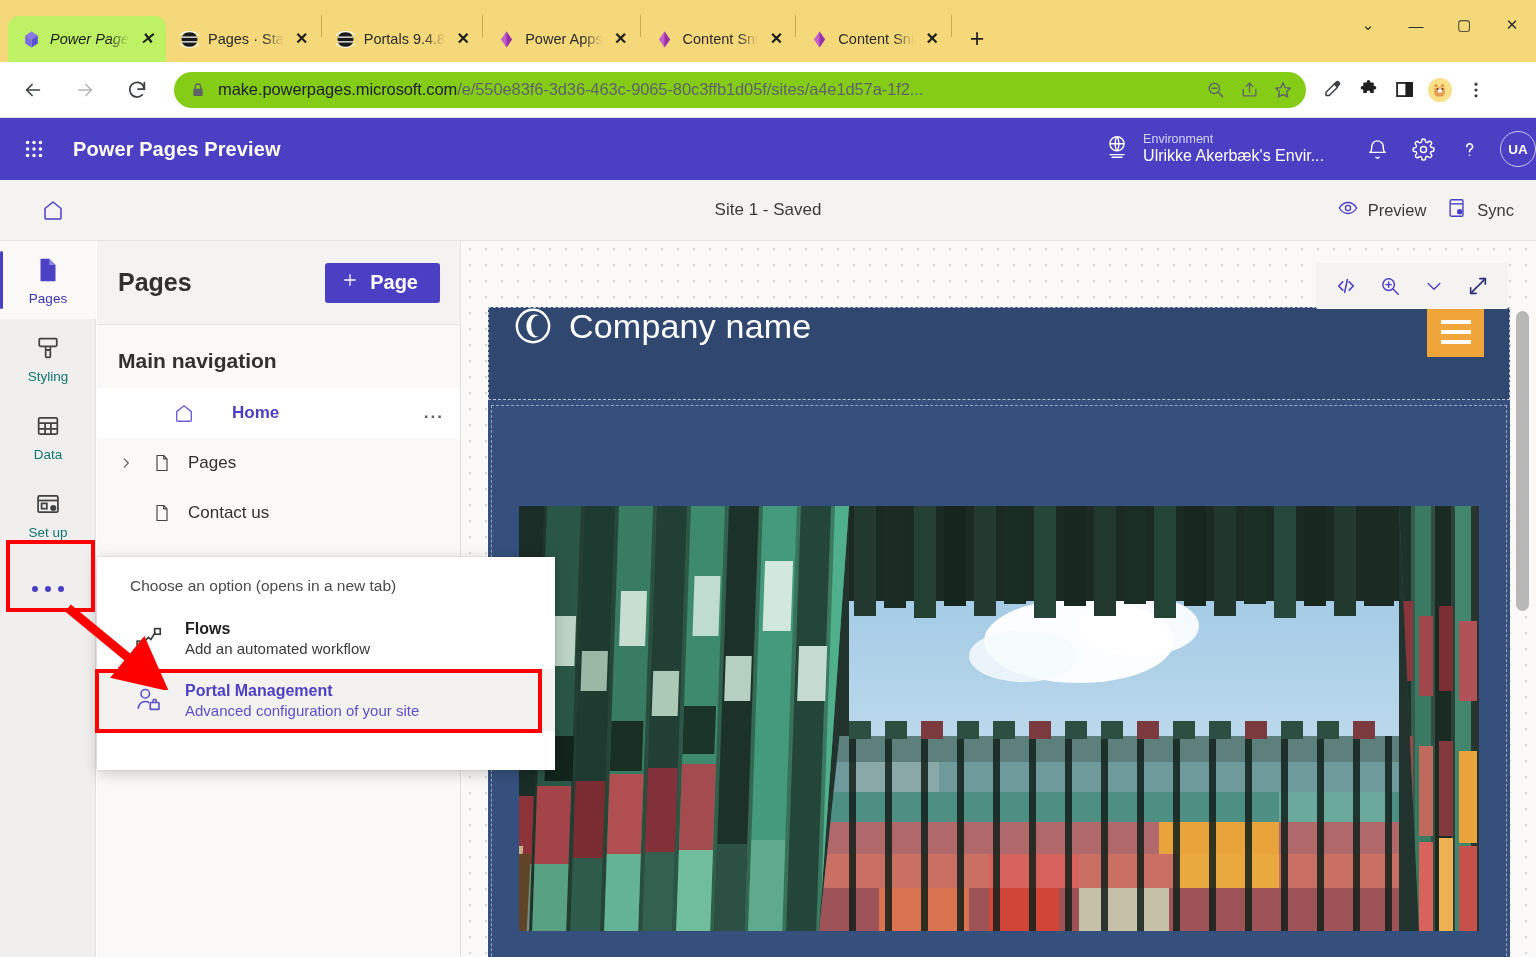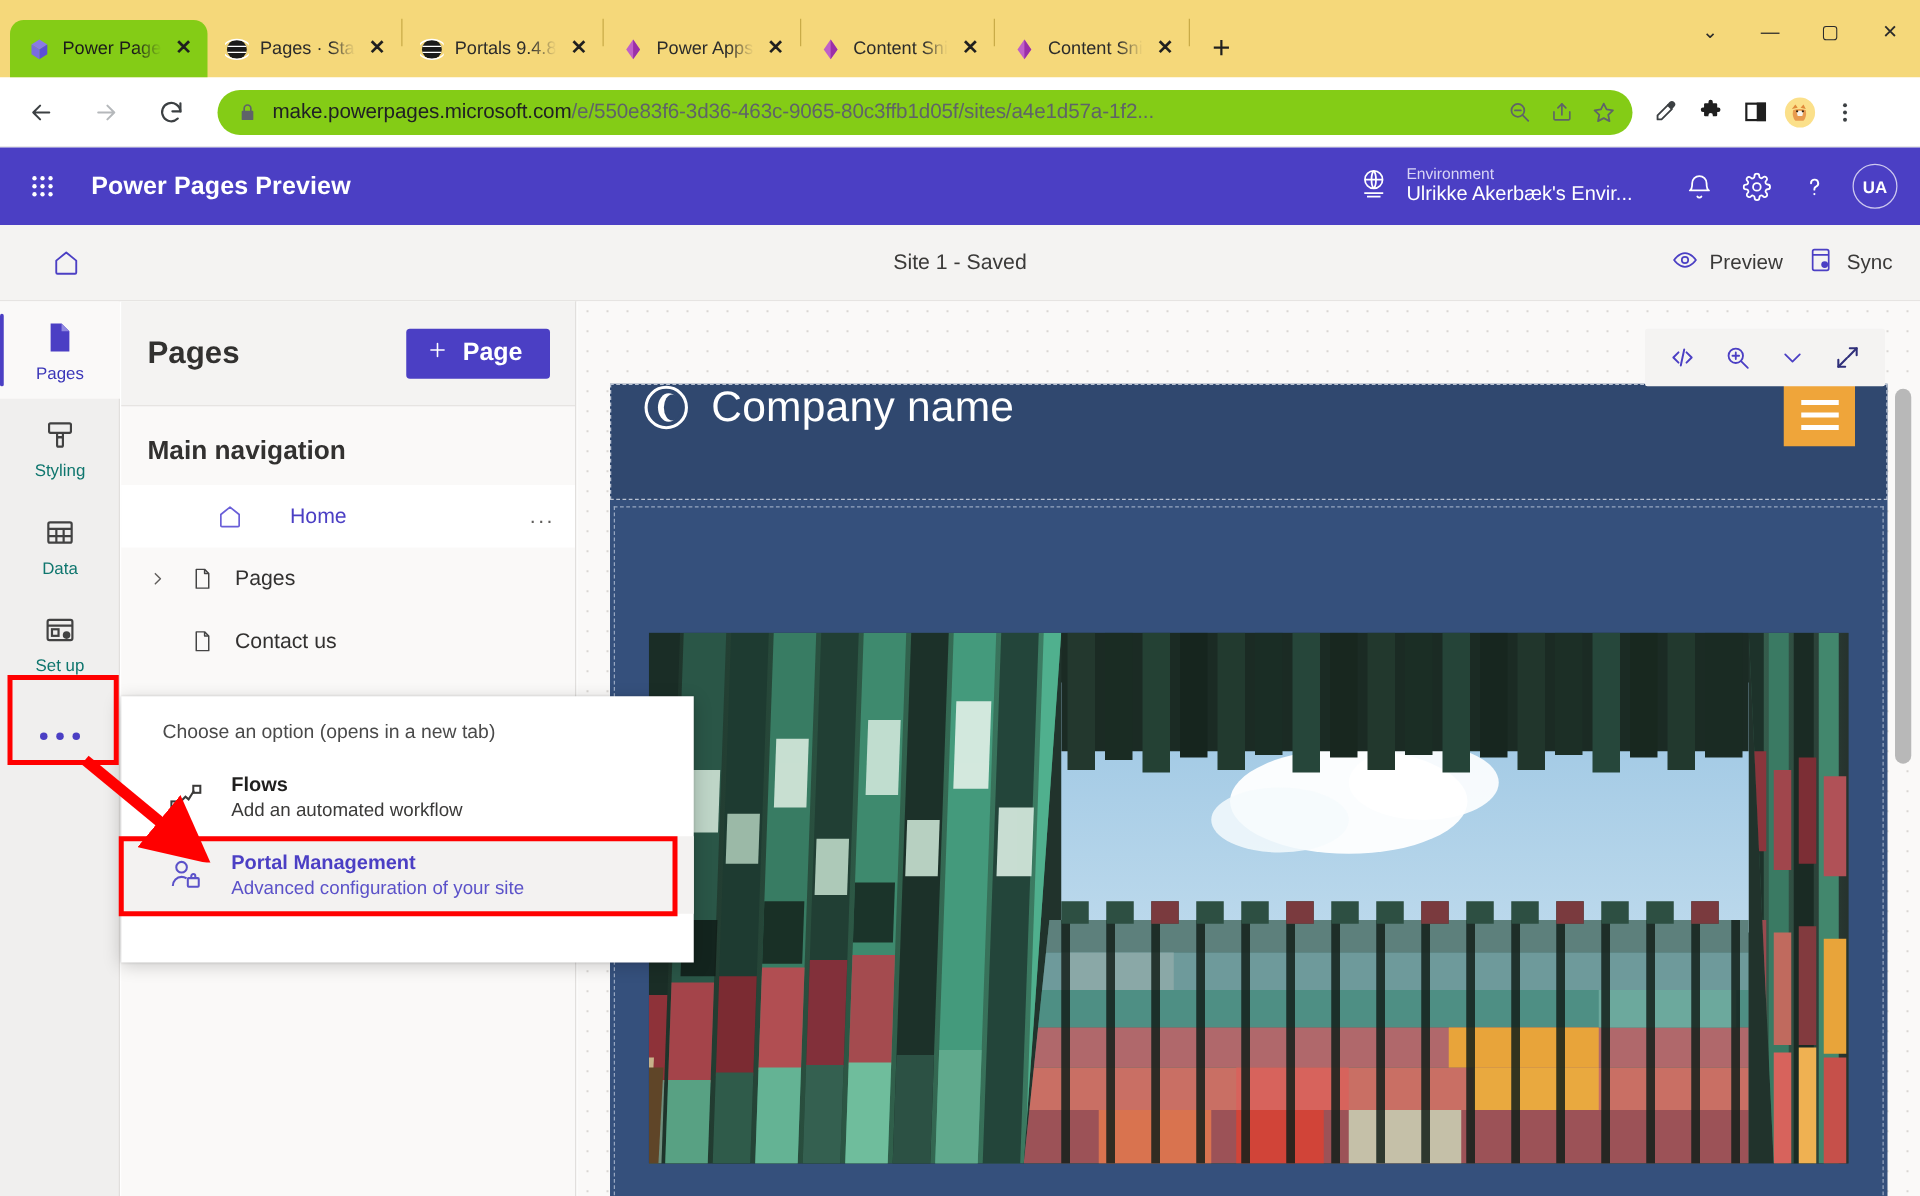--- a/index.html
+++ b/index.html
@@ -20,23 +20,24 @@
   .tabs-area { display: flex; align-items: flex-end; height: 62px; padding-left: 8px; }
   .tab {
     position: relative;
     display: flex; align-items: center;
     height: 46px; min-width: 120px; max-width: 178px;
     padding: 0 10px 0 14px;
     gap: 9px;
     font-size: 14.5px; color: #2b2b2b;
   }
   .tab.active {
-    background: #84cc16;
+    background: #bef264;
     border-radius: 11px 11px 0 0;
     color: #1b1b1b;
+    font-style: italic;
   }
   .tab-sep {
     width: 1px; height: 22px; background: #c9ab48; align-self: center;
     margin-bottom: 10px;
   }
   .tab-fav { width: 19px; height: 19px; flex: 0 0 19px; display:block; }
   .tab-title {
     flex: 1 1 auto; white-space: nowrap; overflow: hidden;
     -webkit-mask-image: linear-gradient(to right, #000 74%, transparent 100%);
             mask-image: linear-gradient(to right, #000 74%, transparent 100%);
@@ -95,21 +96,21 @@
   
   .app-header {
     position: absolute; top: 118px; left: 0;
     width: 1536px; height: 62px;
     background: #4b3fc4;
     display: flex; align-items: center;
     color: #fff;
   }
   .waffle { width: 30px; margin-left: 19px; display:flex; align-items:center; justify-content:center; }
   .app-title { margin-left: 24px; font-size: 20px; font-weight: 600; letter-spacing: .1px; }
-  .header-right { margin-left: auto; display: flex; align-items: center; padding-right: 18px; gap: 0; }
+  .header-right { margin-left: auto; display: flex; align-items: center; gap: 0; }
   .env-block { display: flex; align-items: center; gap: 13px; margin-right: 30px; }
   .env-text { line-height: 1.18; }
   .env-label { font-size: 12.5px; color: #d8d4f5; }
   .env-name { font-size: 16px; color: #ffffff; }
   .hdr-icon-btn { width: 46px; height: 46px; display: flex; align-items: center; justify-content: center; }
   .avatar {
     width: 36px; height: 36px; border-radius: 50%;
     border: 1.4px solid #cdc8ef;
     display: flex; align-items: center; justify-content: center;
     font-size: 13.5px; font-weight: 600; margin-left: 8px;
@@ -187,21 +188,21 @@
   .section-title {
     padding: 24px 21px 15px 21px;
     font-size: 21px; font-weight: 600; color: #323130;
   }
   .nav-row {
     height: 50px; display: flex; align-items: center;
     padding-left: 19px; padding-right: 16px;
     font-size: 17px; color: #323130;
     gap: 14px;
   }
-  .nav-row.selected { background: #ffffff; color: #4b3fc4; font-weight: 400; gap: 36px; }
+  .nav-row.selected { background: #ffffff; color: #4b3fc4; font-weight: 700; gap: 36px; }
   .nav-chev { width: 20px; flex: 0 0 20px; display:flex; align-items:center; justify-content:center; color:#555; }
   .nav-icon { width: 24px; flex: 0 0 24px; display:flex; align-items:center; justify-content:center; }
   .nav-row .ellipsis { margin-left: auto; color: #605e5c; letter-spacing: 2px; font-size: 17px; }
 
   
   .flyout {
     position: absolute; left: 97px; top: 557px;
     width: 458px; height: 213px;
     background: #ffffff;
     box-shadow: 0 3px 14px rgba(0,0,0,.20), 0 0 2px rgba(0,0,0,.14);

